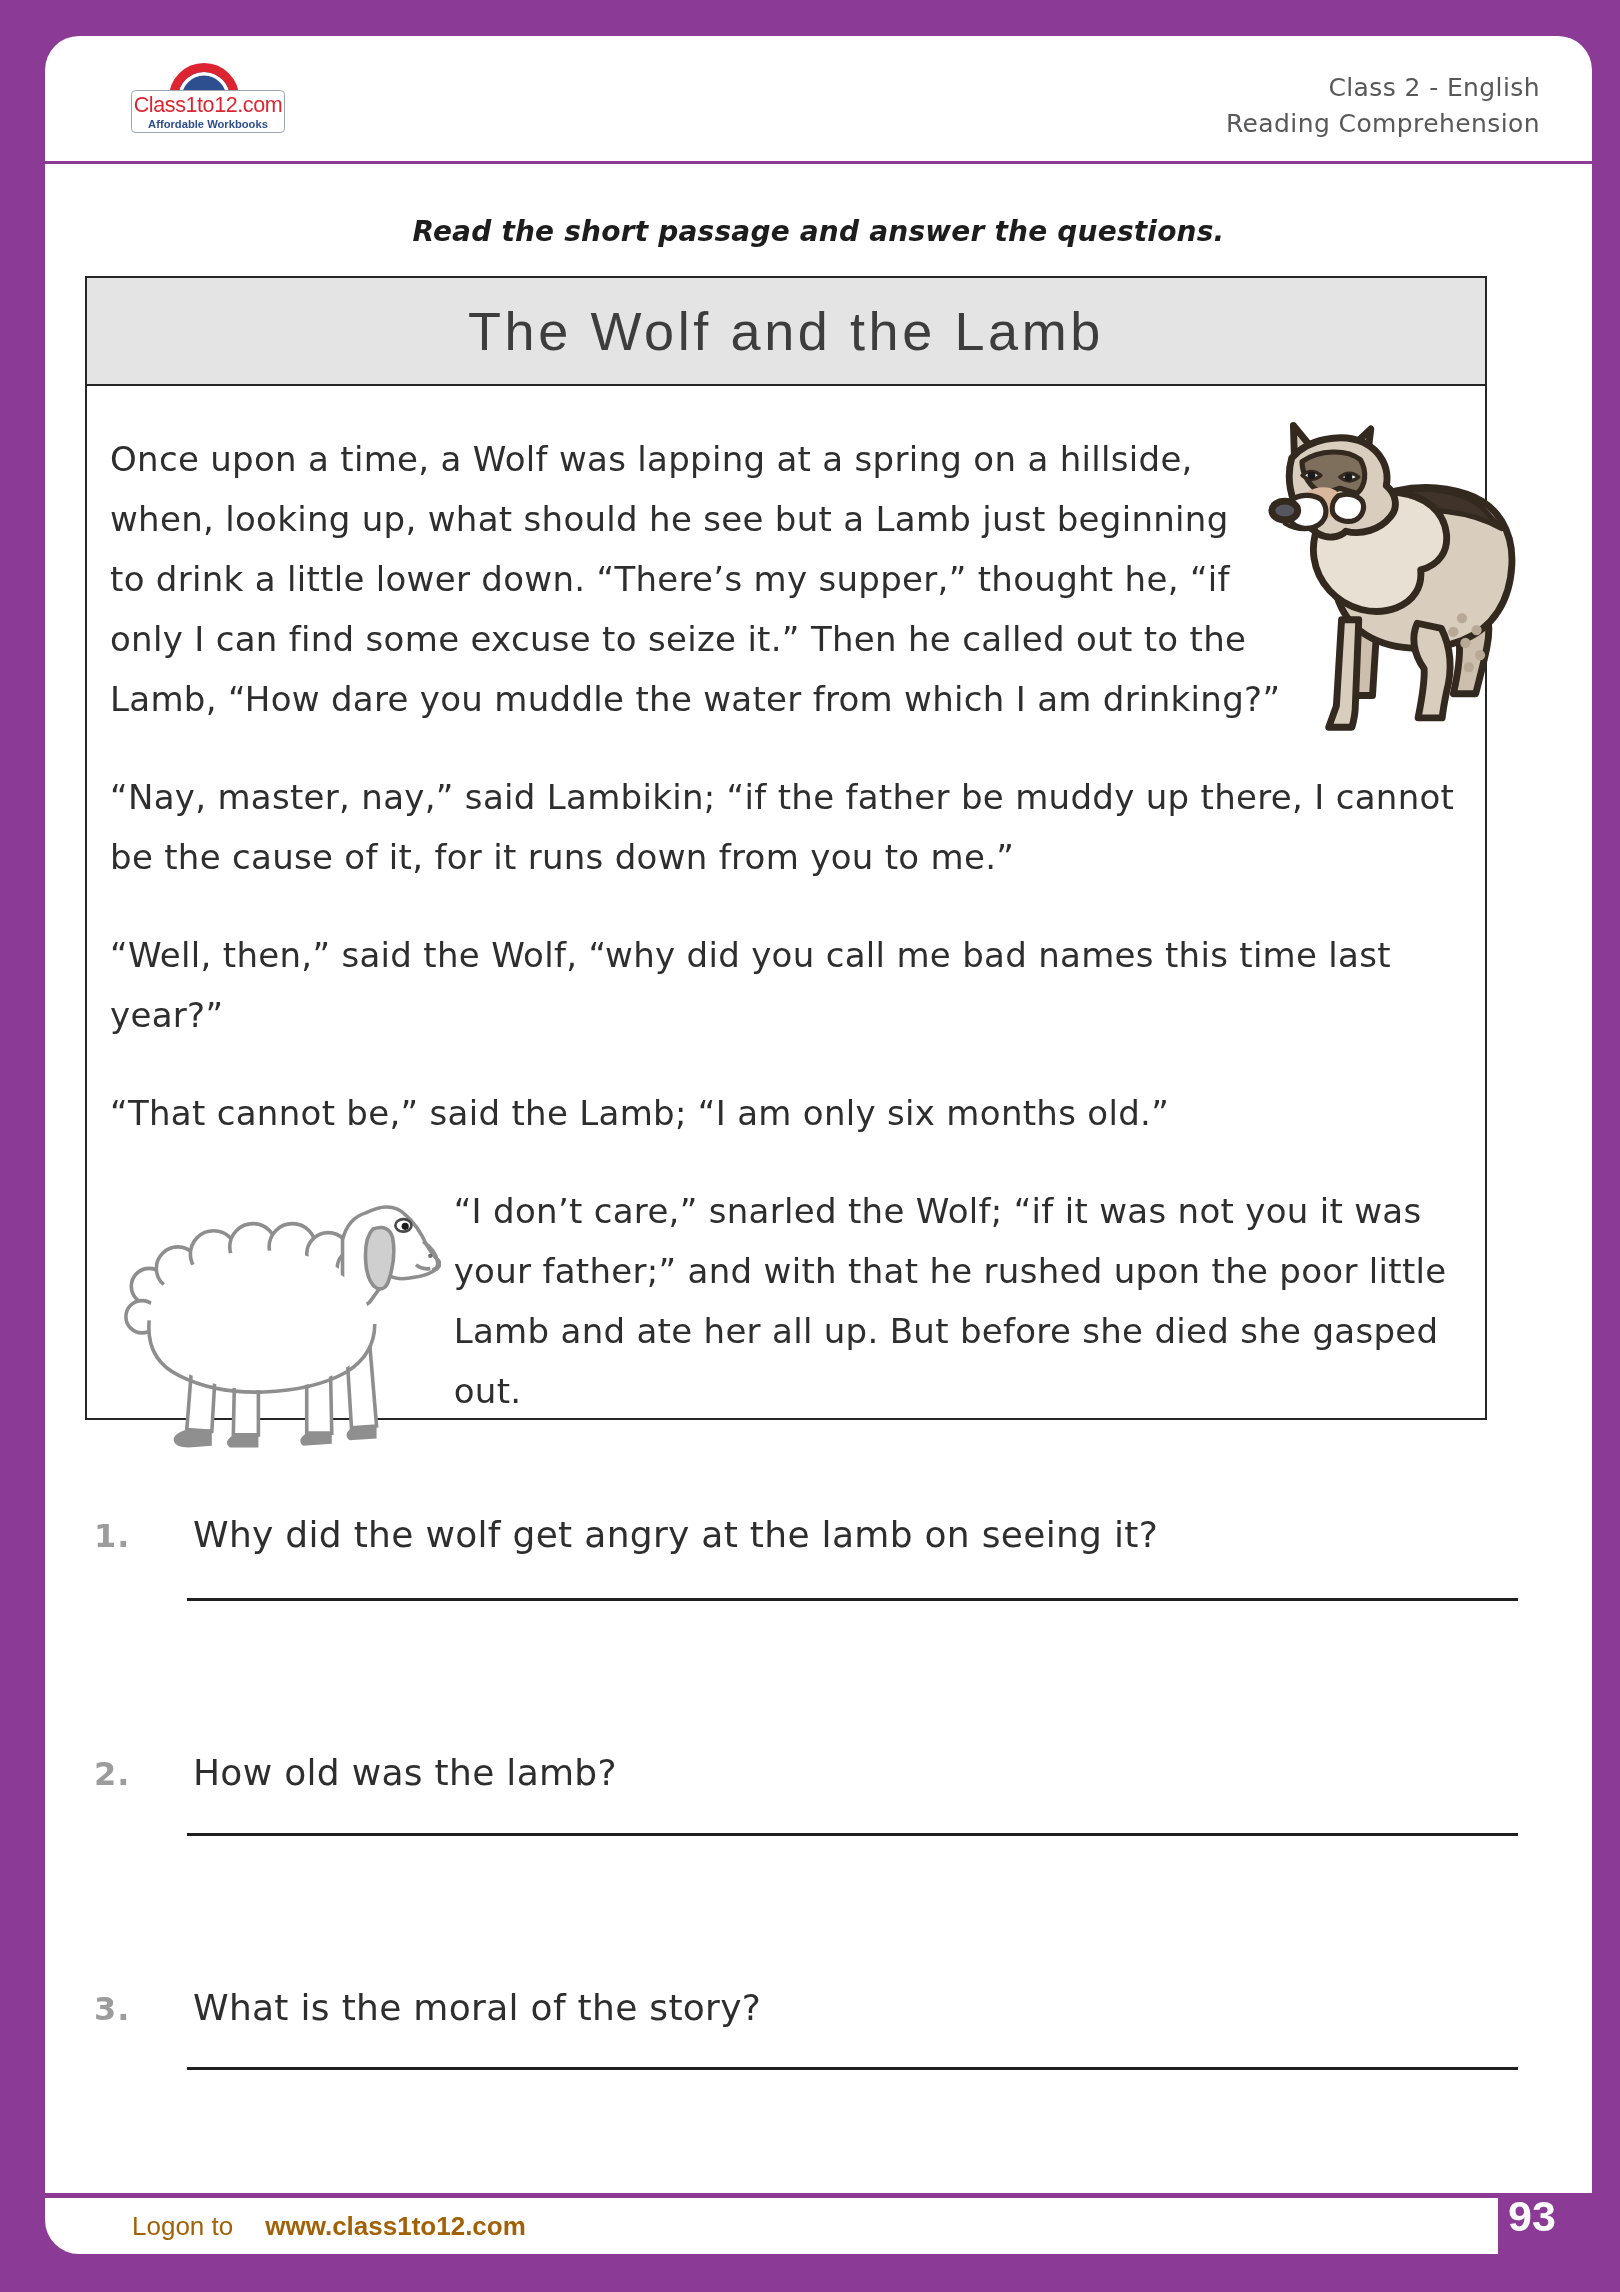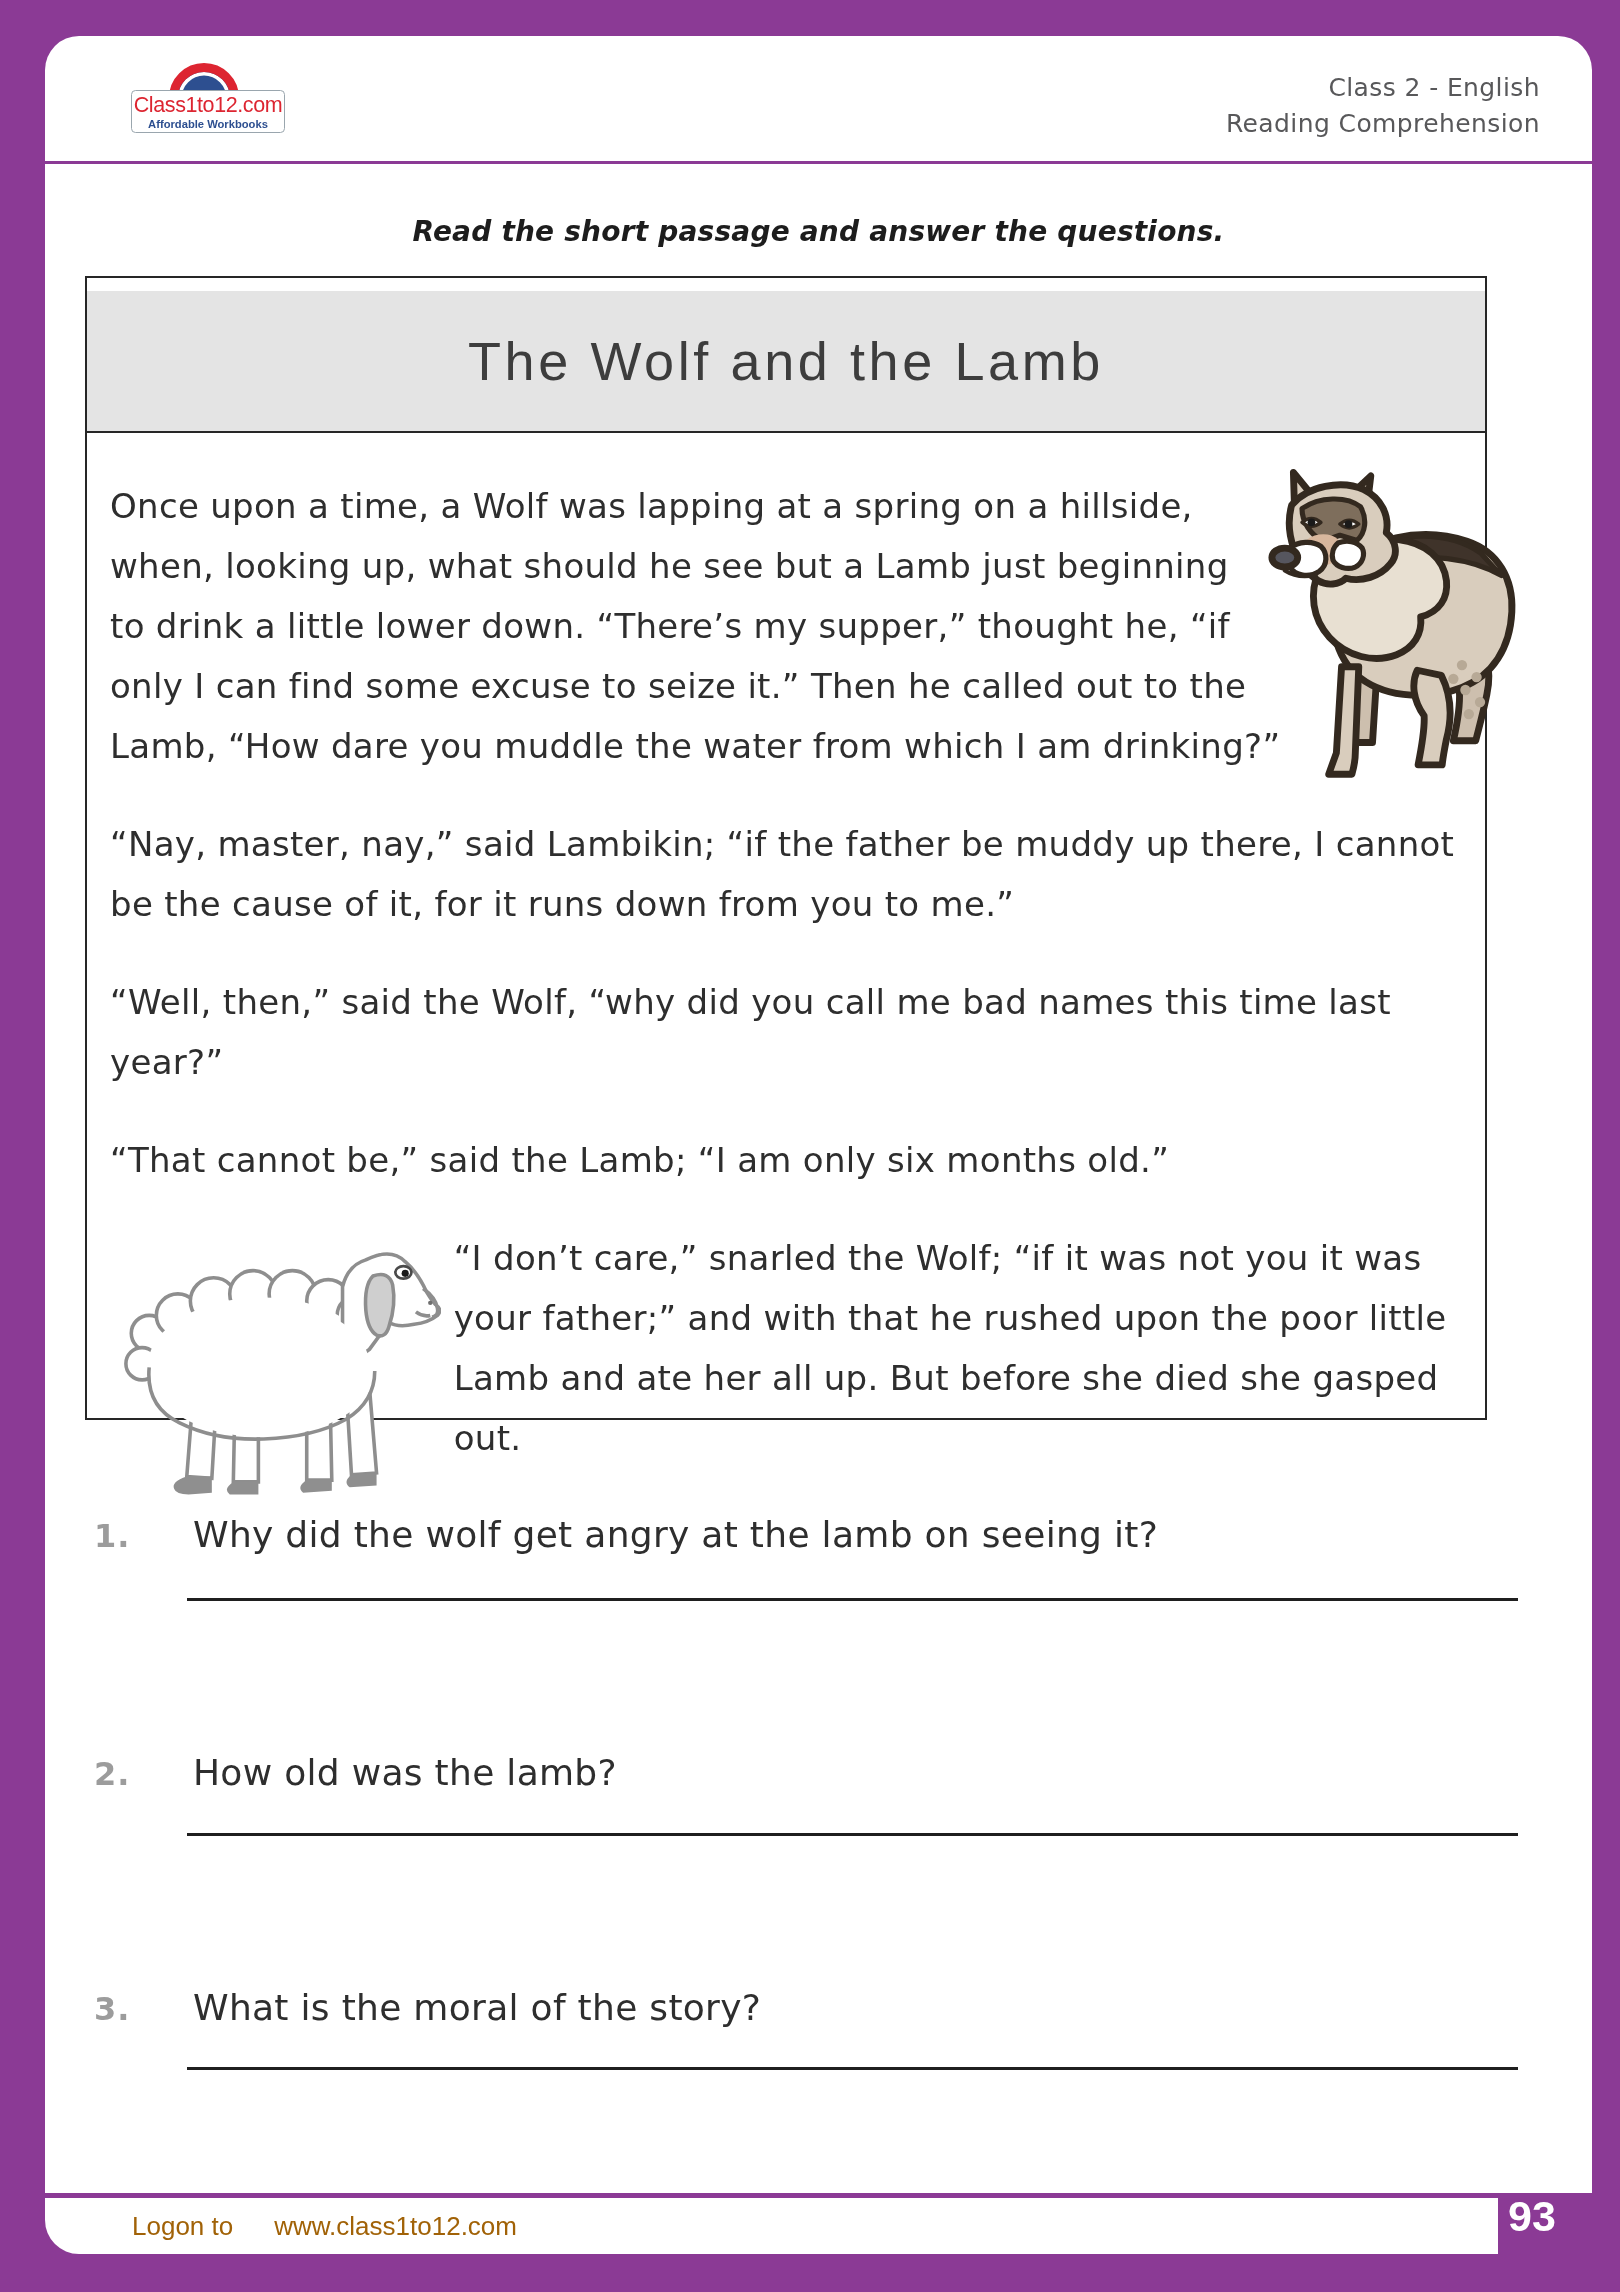--- a/index.html
+++ b/index.html
@@ -40,24 +40,24 @@
     position:absolute; left:0; top:179px; width:100%; text-align:center;
     font-weight:bold; font-style:italic; font-size:28px; color:#1d1d1d;
     letter-spacing:0.2px;
   }
   
   .story-box {
     position:absolute; left:40px; top:240px; width:1402px; height:1144px;
     border:2.7px solid #262626; background:#ffffff;
   }
   .story-title-bar {
-    height:142px; background:#e4e4e4; border-bottom:2.7px solid #262626;
+    height:108px; background:#e4e4e4; border-bottom:2.7px solid #262626;
     display:flex; align-items:center; justify-content:center;
     font-family:"Liberation Sans",sans-serif;
-    font-size:54px; font-weight:normal; color:#3d3d3d; letter-spacing:3.6px;margin-top:13px;
+    font-size:54px; font-weight:normal; color:#3d3d3d; letter-spacing:3.6px;
   }
   .story-content {
     padding:43px 27px 0 23px;
     font-size:34px; line-height:60px; color:#2e2e2e; letter-spacing:0.3px;
   }
   .story-content p { margin:0 0 38px 0; }
   .wolf-svg {
     float:right; width:258px; height:319px;
     margin:-16px -59px 5.4px 18px;
     shape-outside: polygon(0% 0%, 100% 0%, 100% 100%, 28% 100%, 28% 46%, 0% 44%);
@@ -78,21 +78,21 @@
     position:absolute; left:142px; width:1331px; height:2.7px; background:#1f1f1f;
   }
   .al1 { top:1562px; } .al2 { top:1797px; } .al3 { top:2031px; }
   
   .footer-strip {
     position:absolute; left:45px; top:2198px; width:1453px; height:56px;
     background:#ffffff; border-radius:0 0 0 34px;
     display:flex; align-items:center; padding-left:87px;
     font-family:"Liberation Sans",sans-serif; font-size:26px; color:#a16207;gap:32px;
   }
-  .footer-site { font-weight:normal; margin-left:9px; }
+  .footer-site { font-weight:bold; margin-left:0; }
   .page-number {
     position:absolute; left:1508px; top:2192px; color:#ffffff;
     font-family:"Liberation Sans",sans-serif; font-weight:bold; font-size:43px;
   }
 </style>
 </head>
 <body>
 
 <div class="page">
   <div class="card">

